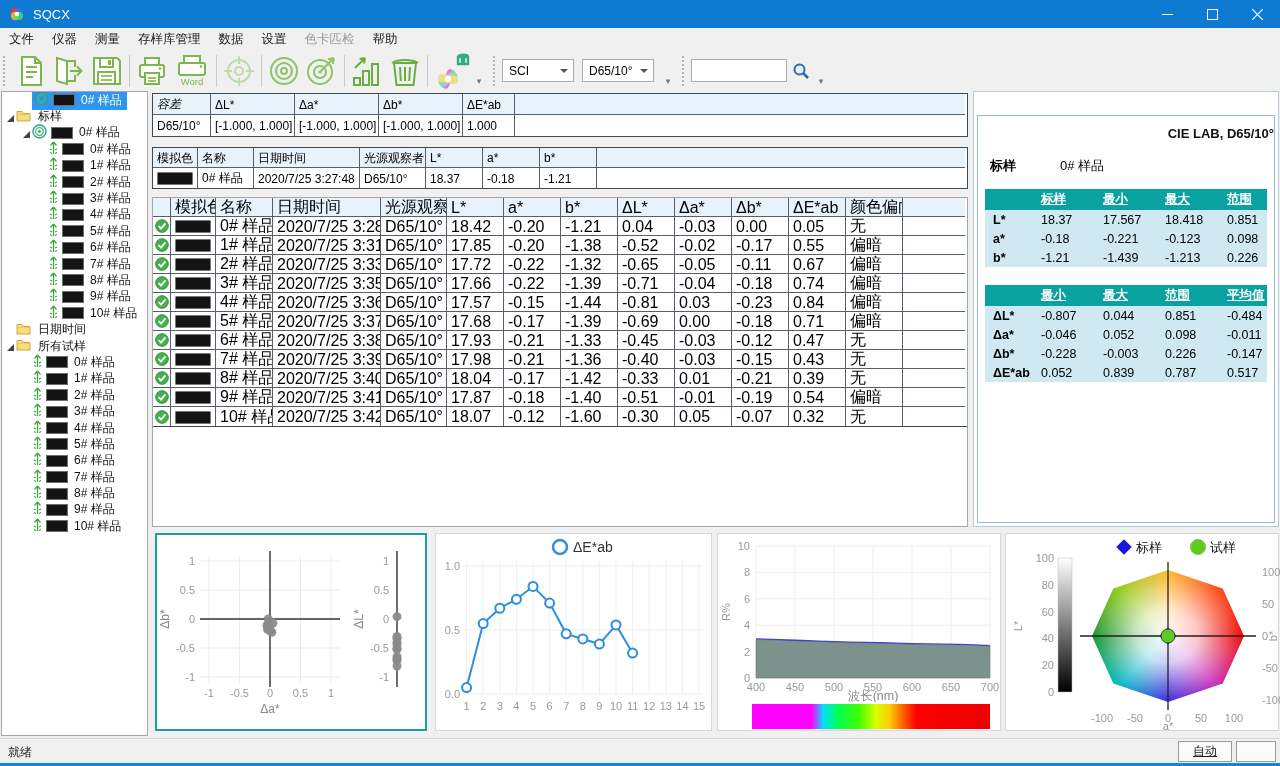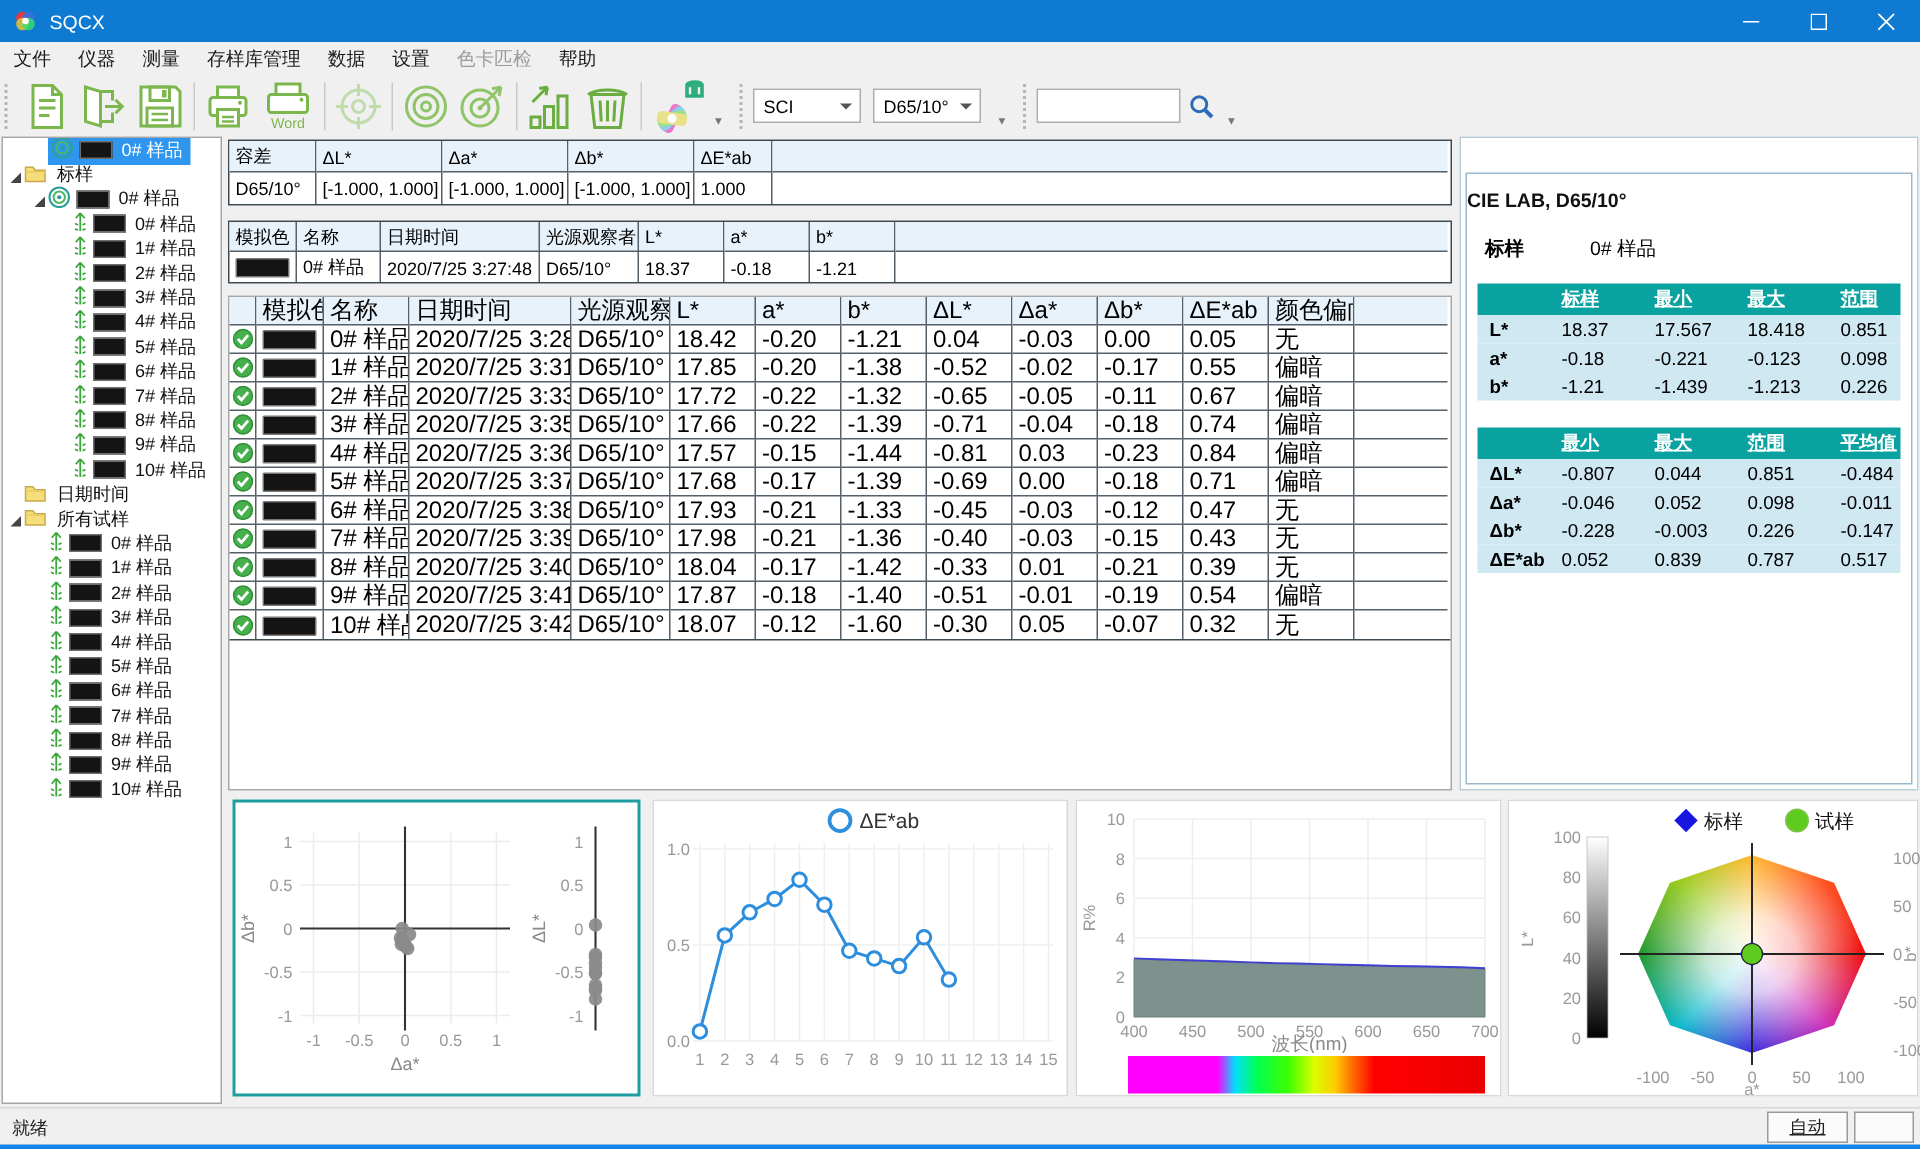--- a/index.html
+++ b/index.html
@@ -46,21 +46,21 @@
   .dcell { border-right:1px solid #55606a; border-bottom:1px solid #55606a; padding:2px 4px 1px 4px; display:flex; align-items:center; overflow:hidden; white-space:nowrap; }
   .dhead { background:#e8f2fa; }
   .dcell:last-child { border-right:none; }
   .rowswatch { width:100%; height:13px; background:#141414; border:1px solid #777; border-radius:1px; }
   .mainpanel { position:absolute; left:152px; top:197px; width:816px; height:330px; background:#fff; border:1px solid #a7a7a7; }
 
   
   .rightpanel { position:absolute; left:973px; top:91px; width:306px; height:436px; background:#fff; border:1px solid #b9cdd9; }
   .rp-header { display:flex; align-items:center; height:22px; padding-left:5px; font-size:12.5px; color:#222; }
   .rp-box { position:absolute; left:3px; top:23px; width:298px; height:408px; border:1px solid #9ab9cf; background:#fff; }
-  .rp-title { text-align:left; font-size:13px; font-weight:bold; margin-top:10px; color:#111; }
+  .rp-title { text-align:right; font-size:13px; font-weight:bold; margin-top:10px; color:#111; }
   .rp-std { display:flex; margin:16px 0 0 12px; font-size:13px; }
   .rp-std .lab { font-weight:bold; width:70px; }
   .ctable { margin:14px 7px 0 7px; font-size:12.5px; }
   .crow { display:grid; grid-template-columns:48px 62px 62px 62px 48px; }
   .crow .cc { padding:3px 0 2px 8px; white-space:nowrap; }
   .chead { background:#0aa2a0; color:#fff; font-weight:bold; }
   .chead .cc { text-decoration:underline; padding-top:2px; padding-bottom:2px; }
   .cdata { background:#cfe8f2; }
   .cdata .cc:first-child { font-weight:bold; }
 
@@ -476,21 +476,21 @@
         <span class="texp"></span>
         <span class="ticon"><svg width="11" height="14" viewBox="0 0 11 14" style="margin-right:1px">
             <path d="M5.5,1 V13 M5.5,1 L2.5,4.5 M5.5,1 L8.5,4.5 M2,8 l2,1 M9,8 l-2,1 M2,11.5 l2,1 M9,11.5 l-2,1" fill="none" stroke="#3aa53a" stroke-width="1.2"></path>
           </svg></span>
         <span class="tswatch"></span>
         <span class="tlabel">10# 样品</span>
       </div>
     </div>
 
   <div class="dtable" id="tol-table" style="left: 152px; top: 93px; width: 816px; display: grid; grid-template-columns: 58px 84px 84px 84px 52px 450px;">
-      <div class="dcell dhead" style="height: 21px;">容差</div>
+      <div class="dcell dhead" style="height: 21px; font-style: italic;">容差</div>
       <div class="dcell dhead" style="height: 21px;">ΔL*</div>
       <div class="dcell dhead" style="height: 21px;">Δa*</div>
       <div class="dcell dhead" style="height: 21px;">Δb*</div>
       <div class="dcell dhead" style="height: 21px;">ΔE*ab</div>
       <div class="dcell dhead" style="height: 21px; border-right: none;"></div>
       <div class="dcell" style="height: 21px; border-bottom: none;">D65/10°</div>
       <div class="dcell" style="height: 21px; border-bottom: none;">[-1.000, 1.000]</div>
       <div class="dcell" style="height: 21px; border-bottom: none;">[-1.000, 1.000]</div>
       <div class="dcell" style="height: 21px; border-bottom: none;">[-1.000, 1.000]</div>
       <div class="dcell" style="height: 21px; border-bottom: none;">1.000</div>

